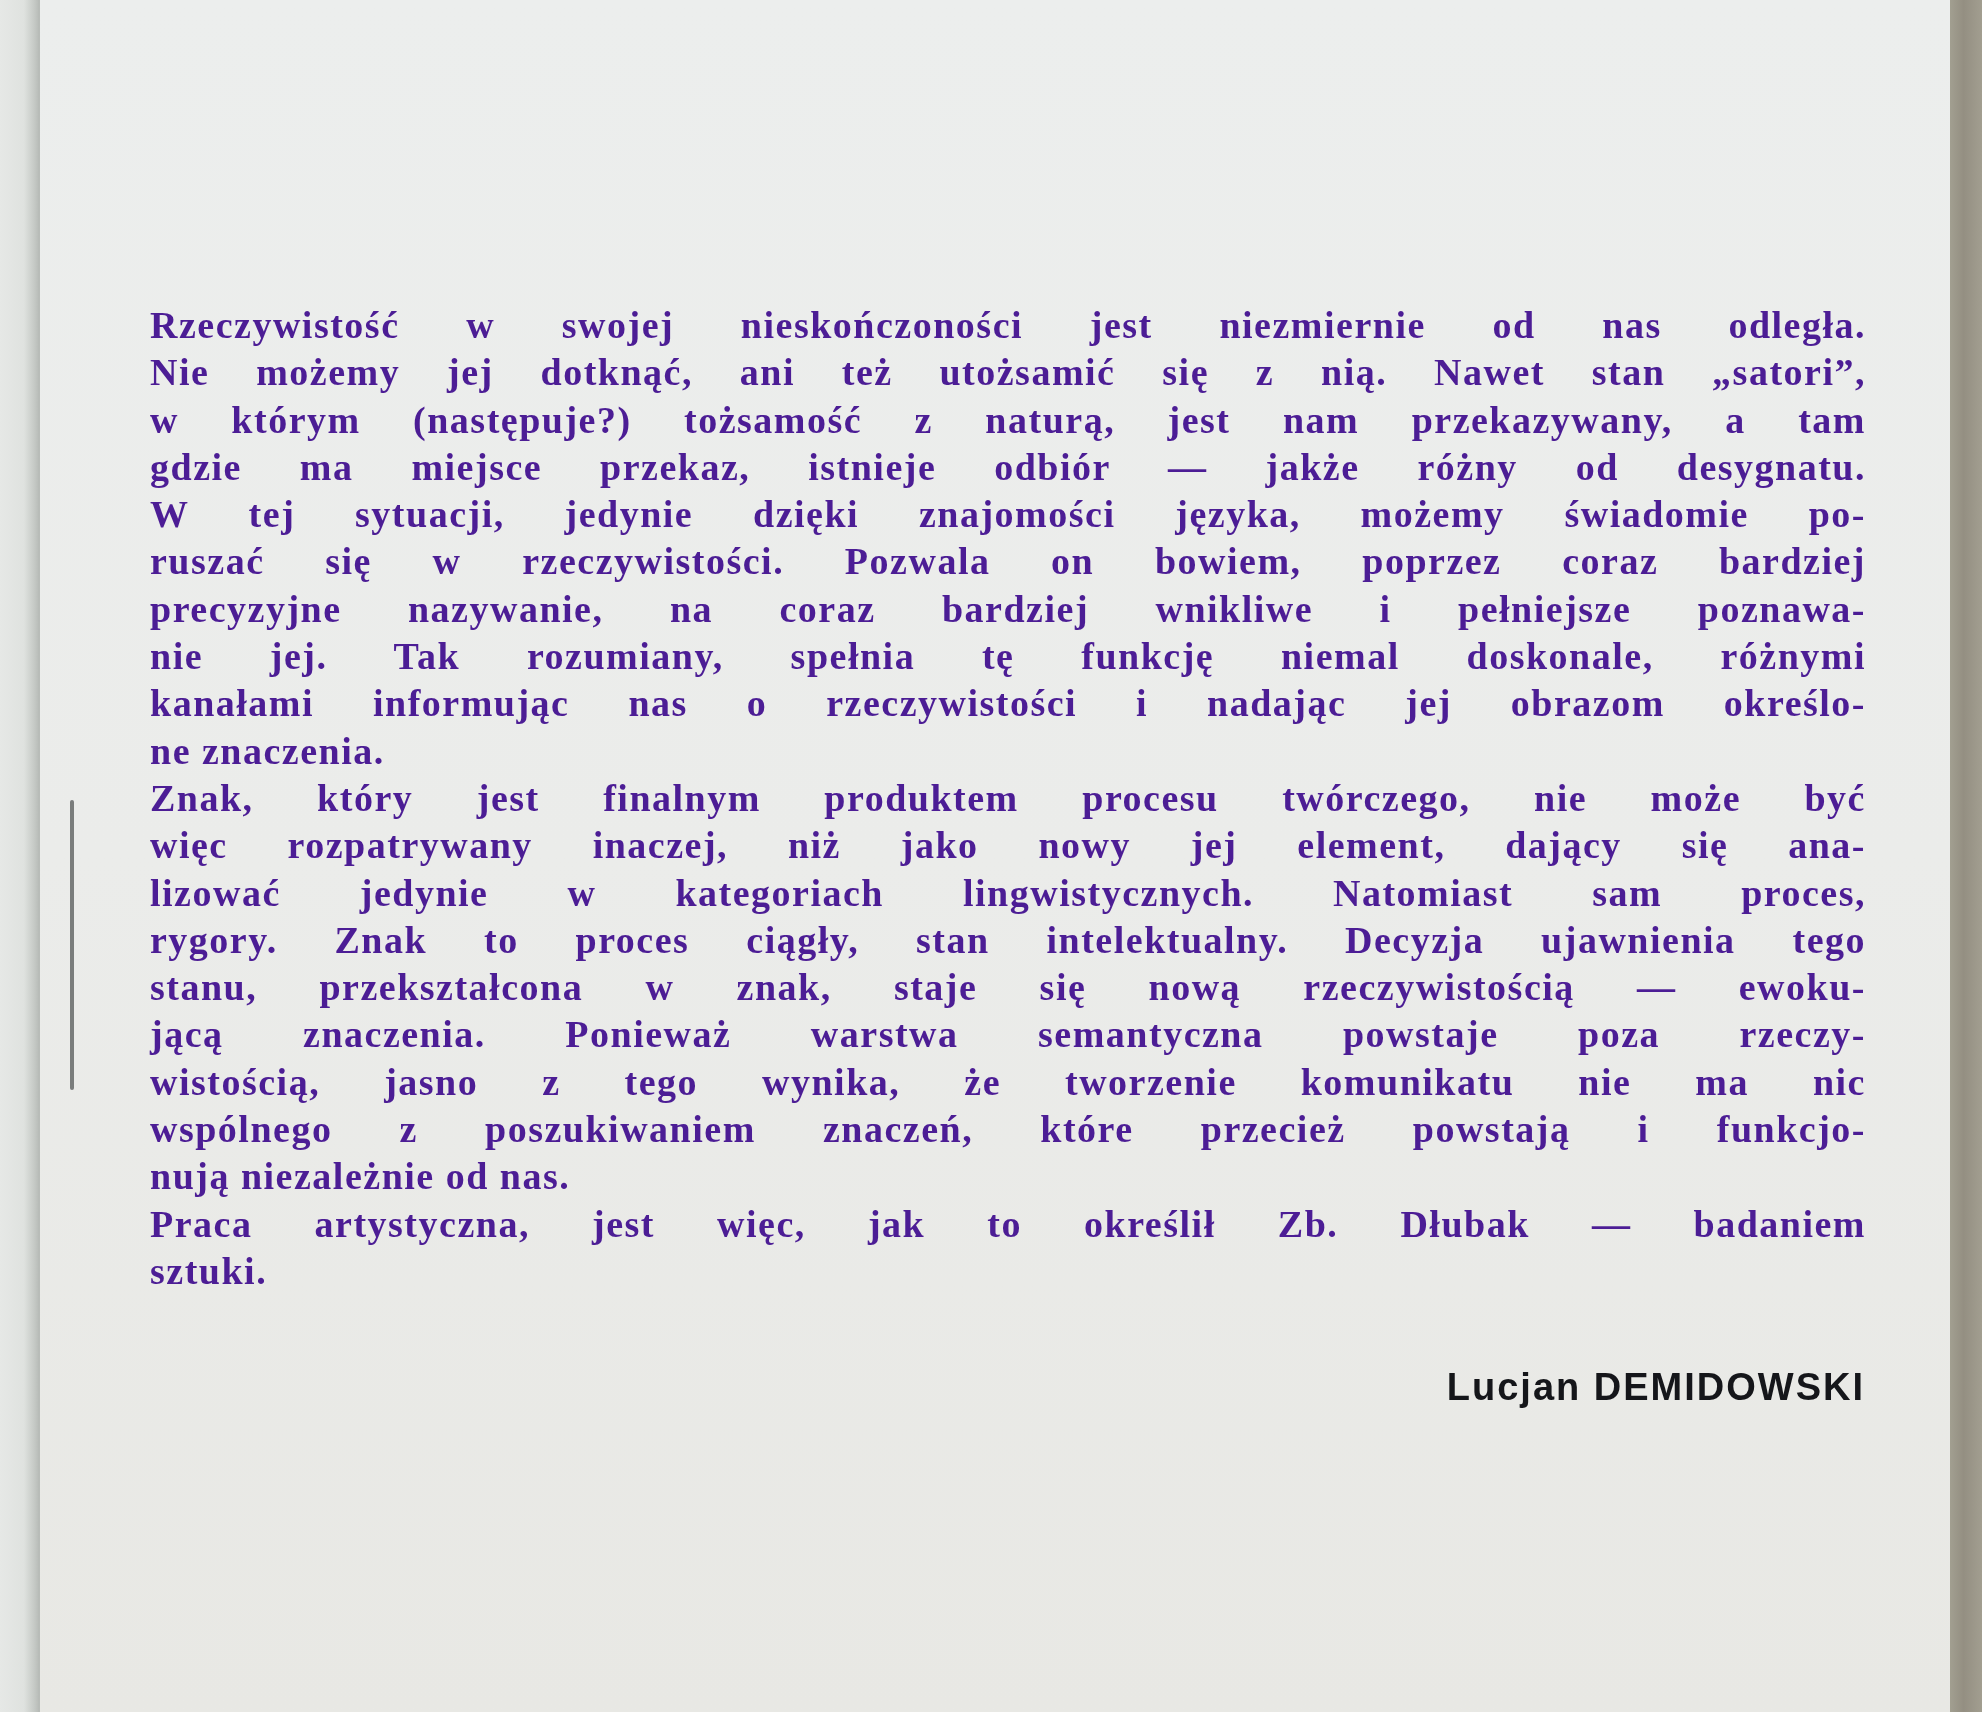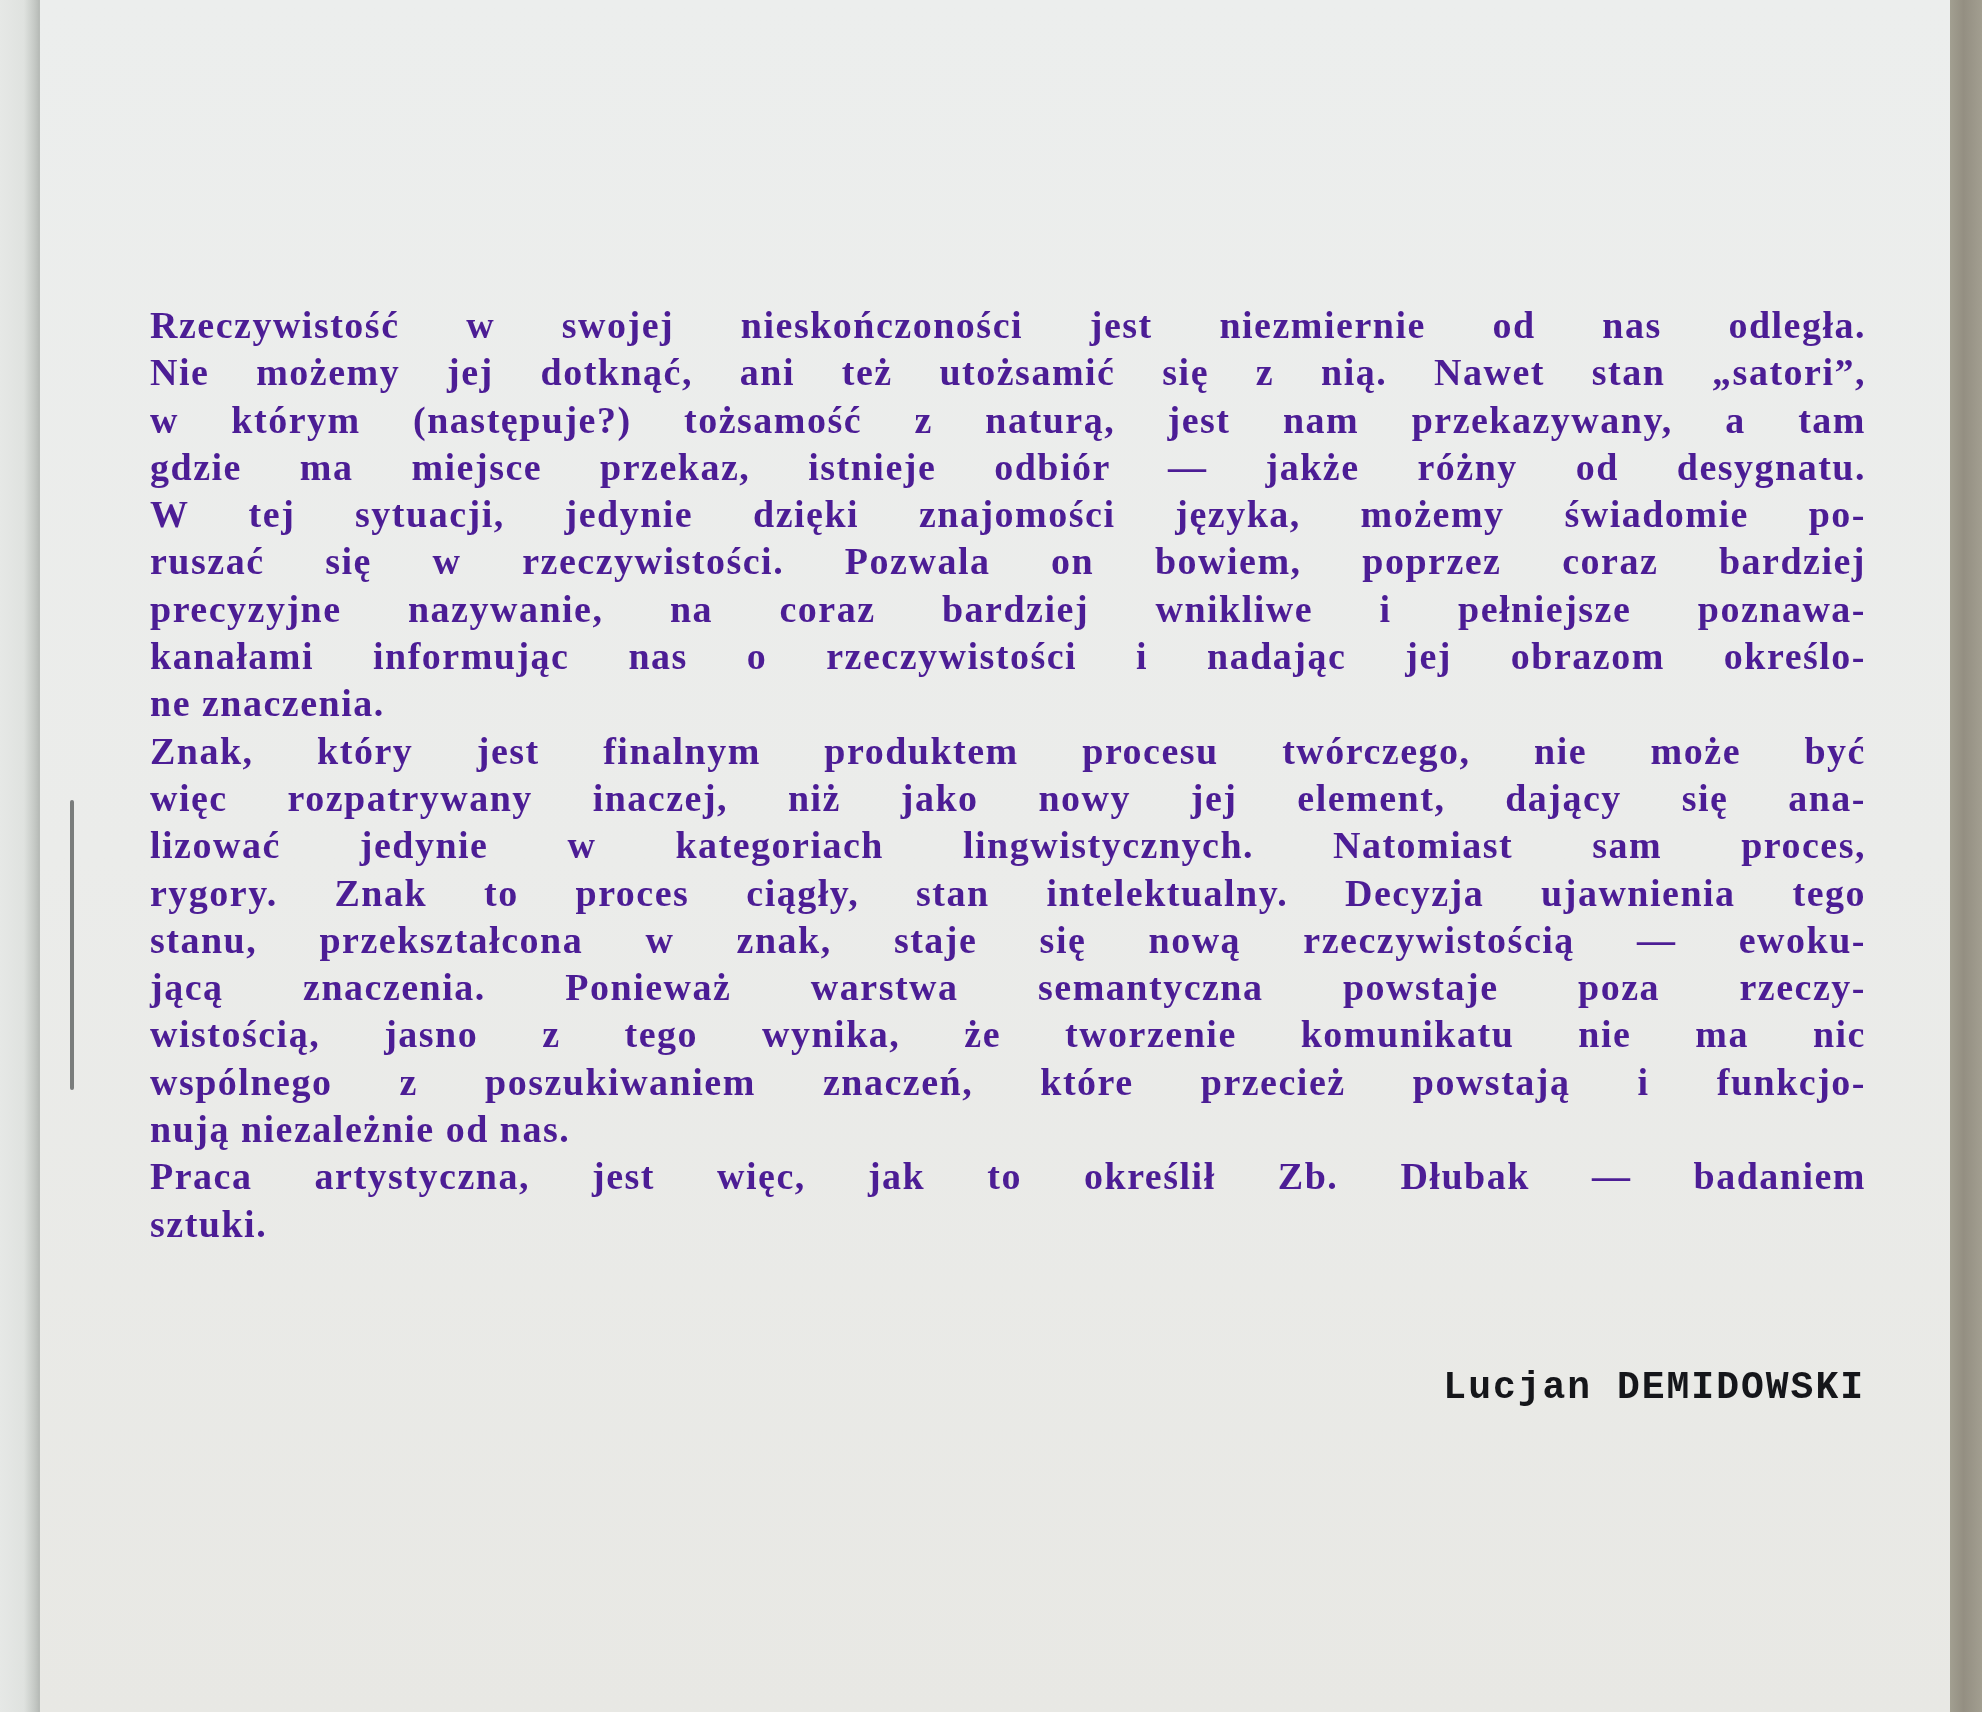--- a/index.html
+++ b/index.html
@@ -72,21 +72,21 @@
       text-align-last: left;
     }
     .signature {
       position: absolute;
       right: 117px;
       top: 1366px;
       color: #15161a;
       font-weight: bold;
       font-size: 38px;
       letter-spacing: 2px;
-      font-family: Liberation Mono, monospace;
+      font-family: Liberation Sans, sans-serif;
     }
   </style>
 </head>
 <body>
 
 <div class="backdrop"></div>
 <div class="prev-page"></div>
 
 <div class="page">
   <div class="staple"></div>
@@ -94,20 +94,21 @@
 
 <div class="text-block">
   <div>
     <span class="line">Rzeczywistość w swojej nieskończoności jest niezmiernie od nas odległa.</span>
     <span class="line">Nie możemy jej dotknąć, ani też utożsamić się z nią. Nawet stan „satori”,</span>
     <span class="line">w którym (następuje?) tożsamość z naturą, jest nam przekazywany, a tam</span>
     <span class="line">gdzie ma miejsce przekaz, istnieje odbiór — jakże różny od desygnatu.</span>
     <span class="line">W tej sytuacji, jedynie dzięki znajomości języka, możemy świadomie po-</span>
     <span class="line">ruszać się w rzeczywistości. Pozwala on bowiem, poprzez coraz bardziej</span>
     <span class="line">precyzyjne nazywanie, na coraz bardziej wnikliwe i pełniejsze poznawa-</span>
+    <span class="line">nie jej. Tak rozumiany, spełnia tę funkcję niemal doskonale, różnymi</span>
     <span class="line">kanałami informując nas o rzeczywistości i nadając jej obrazom określo-</span>
     <span class="line last">ne znaczenia.</span>
   </div>
   <div>
     <span class="line">Znak, który jest finalnym produktem procesu twórczego, nie może być</span>
     <span class="line">więc rozpatrywany inaczej, niż jako nowy jej element, dający się ana-</span>
     <span class="line">lizować jedynie w kategoriach lingwistycznych. Natomiast sam proces,</span>
     <span class="line">rygory. Znak to proces ciągły, stan intelektualny. Decyzja ujawnienia tego</span>
     <span class="line">stanu, przekształcona w znak, staje się nową rzeczywistością — ewoku-</span>
     <span class="line">jącą znaczenia. Ponieważ warstwa semantyczna powstaje poza rzeczy-</span>

